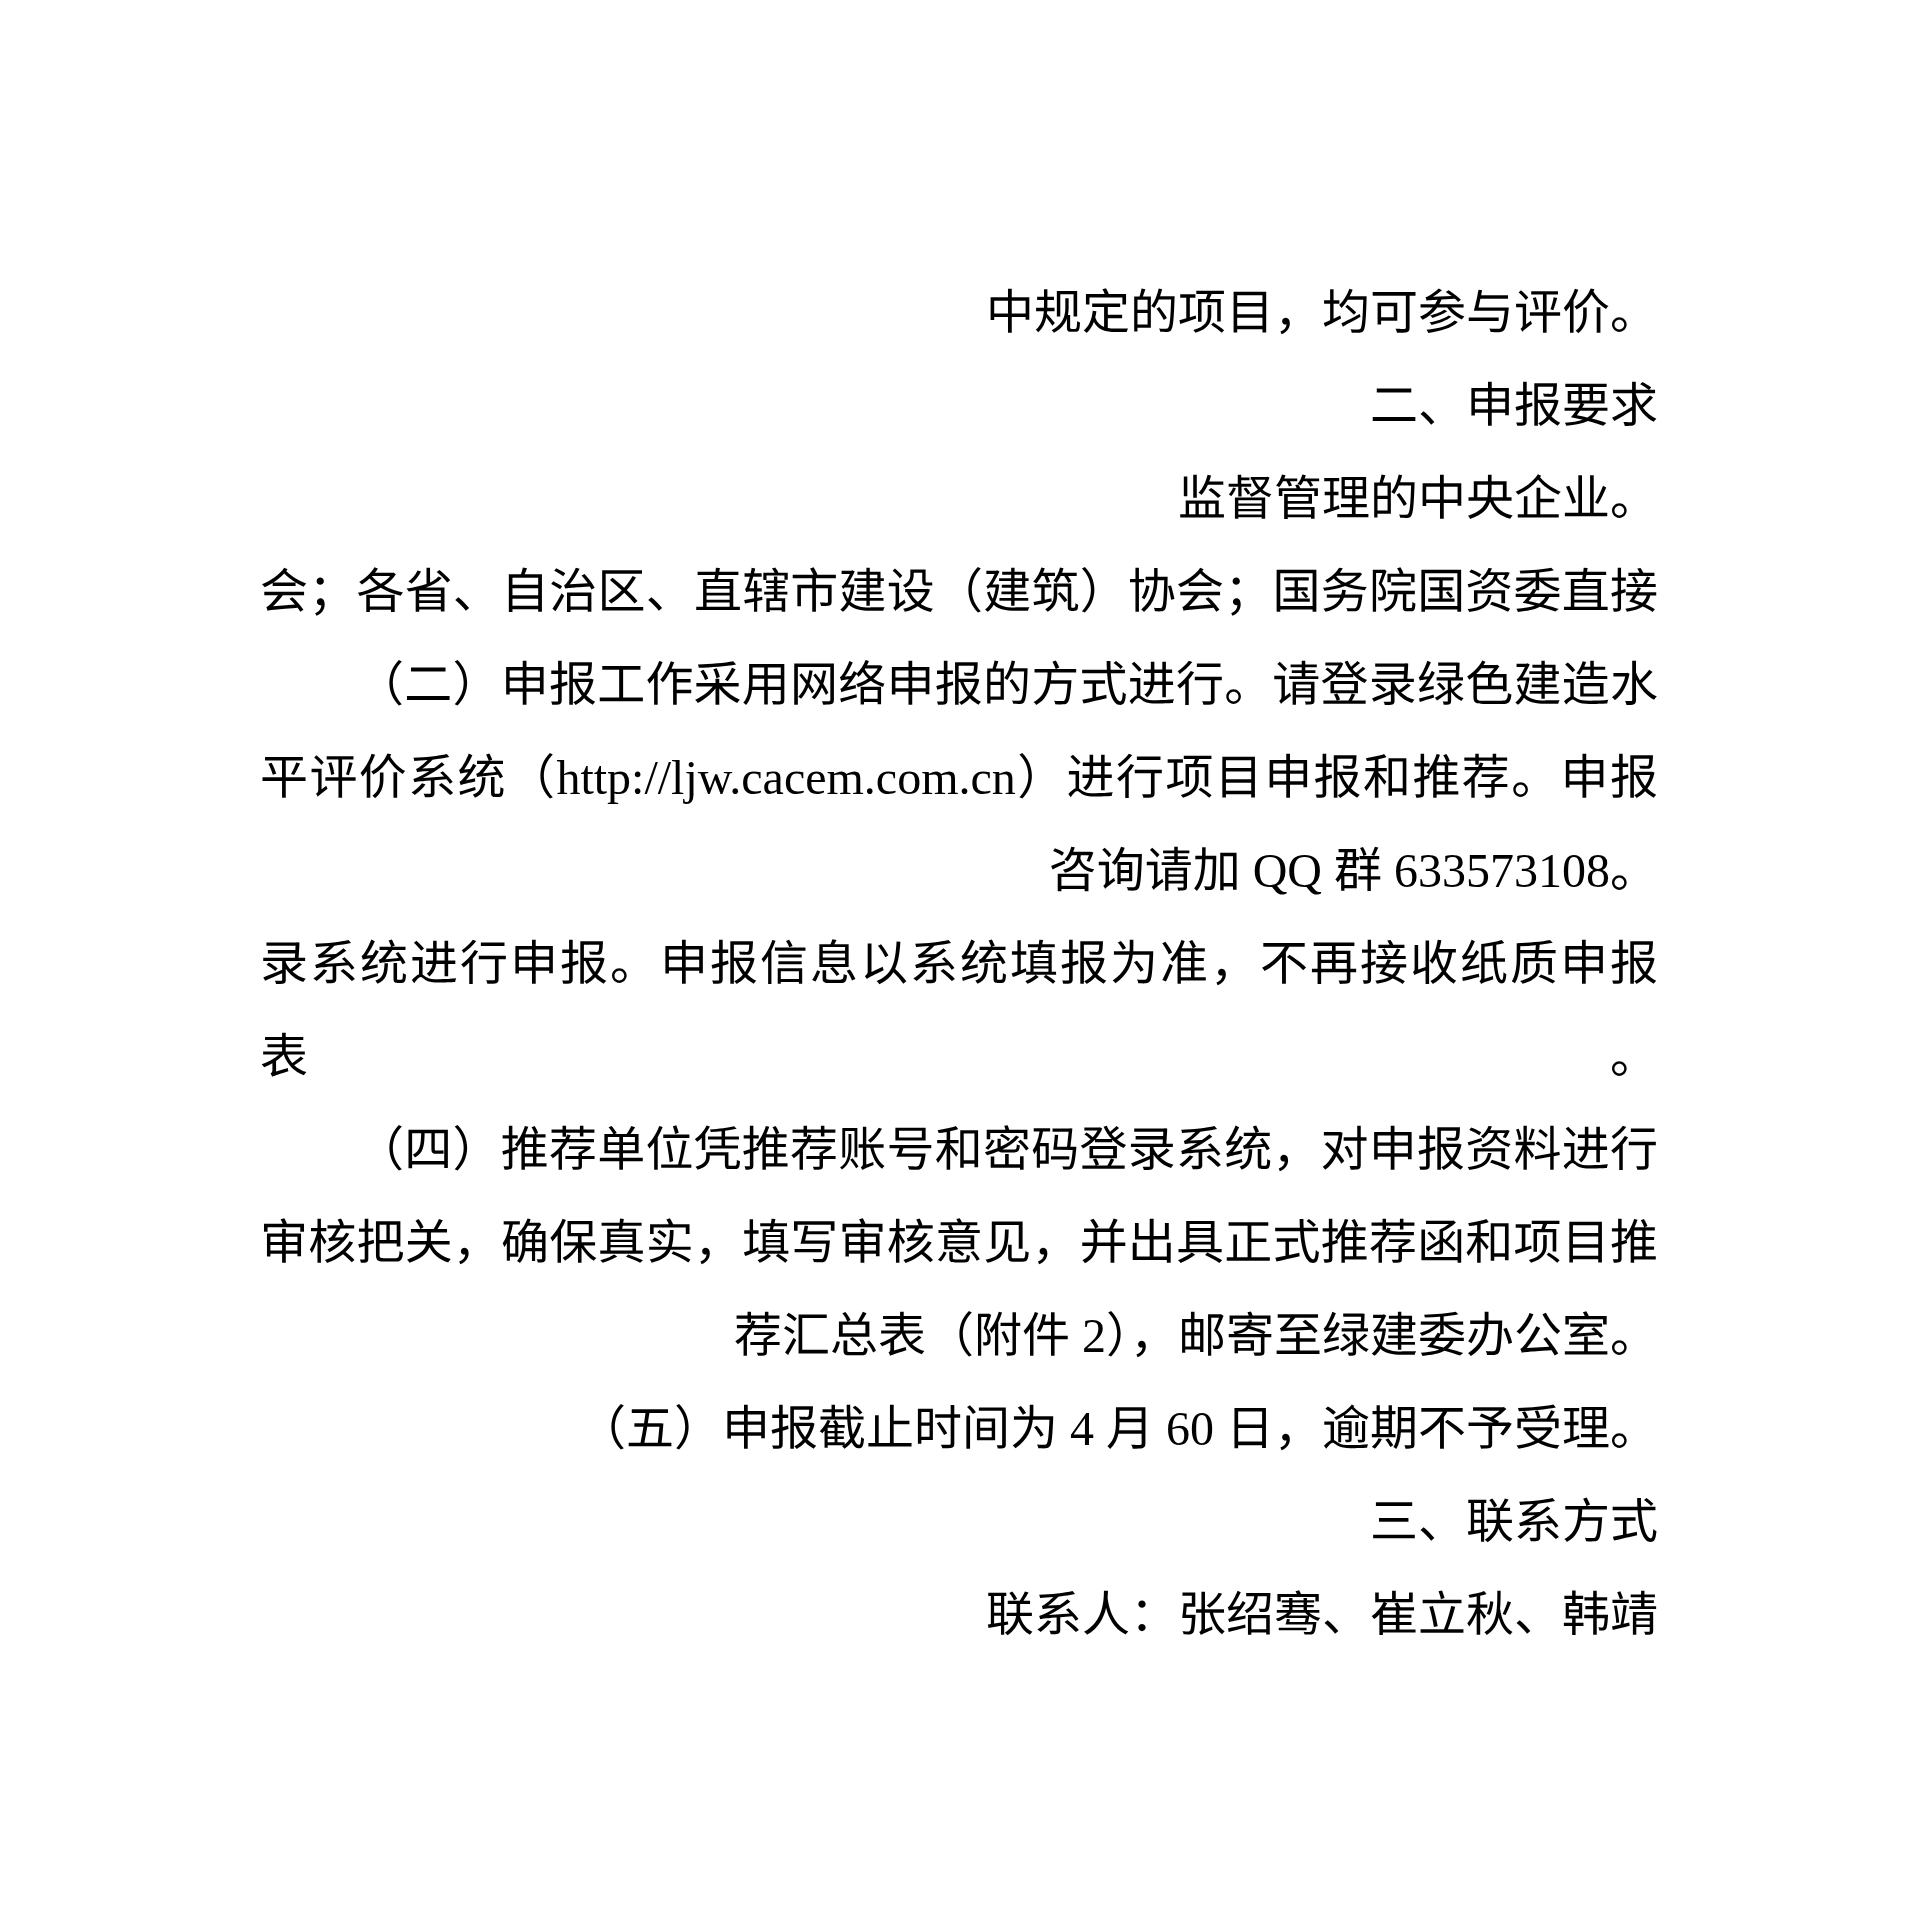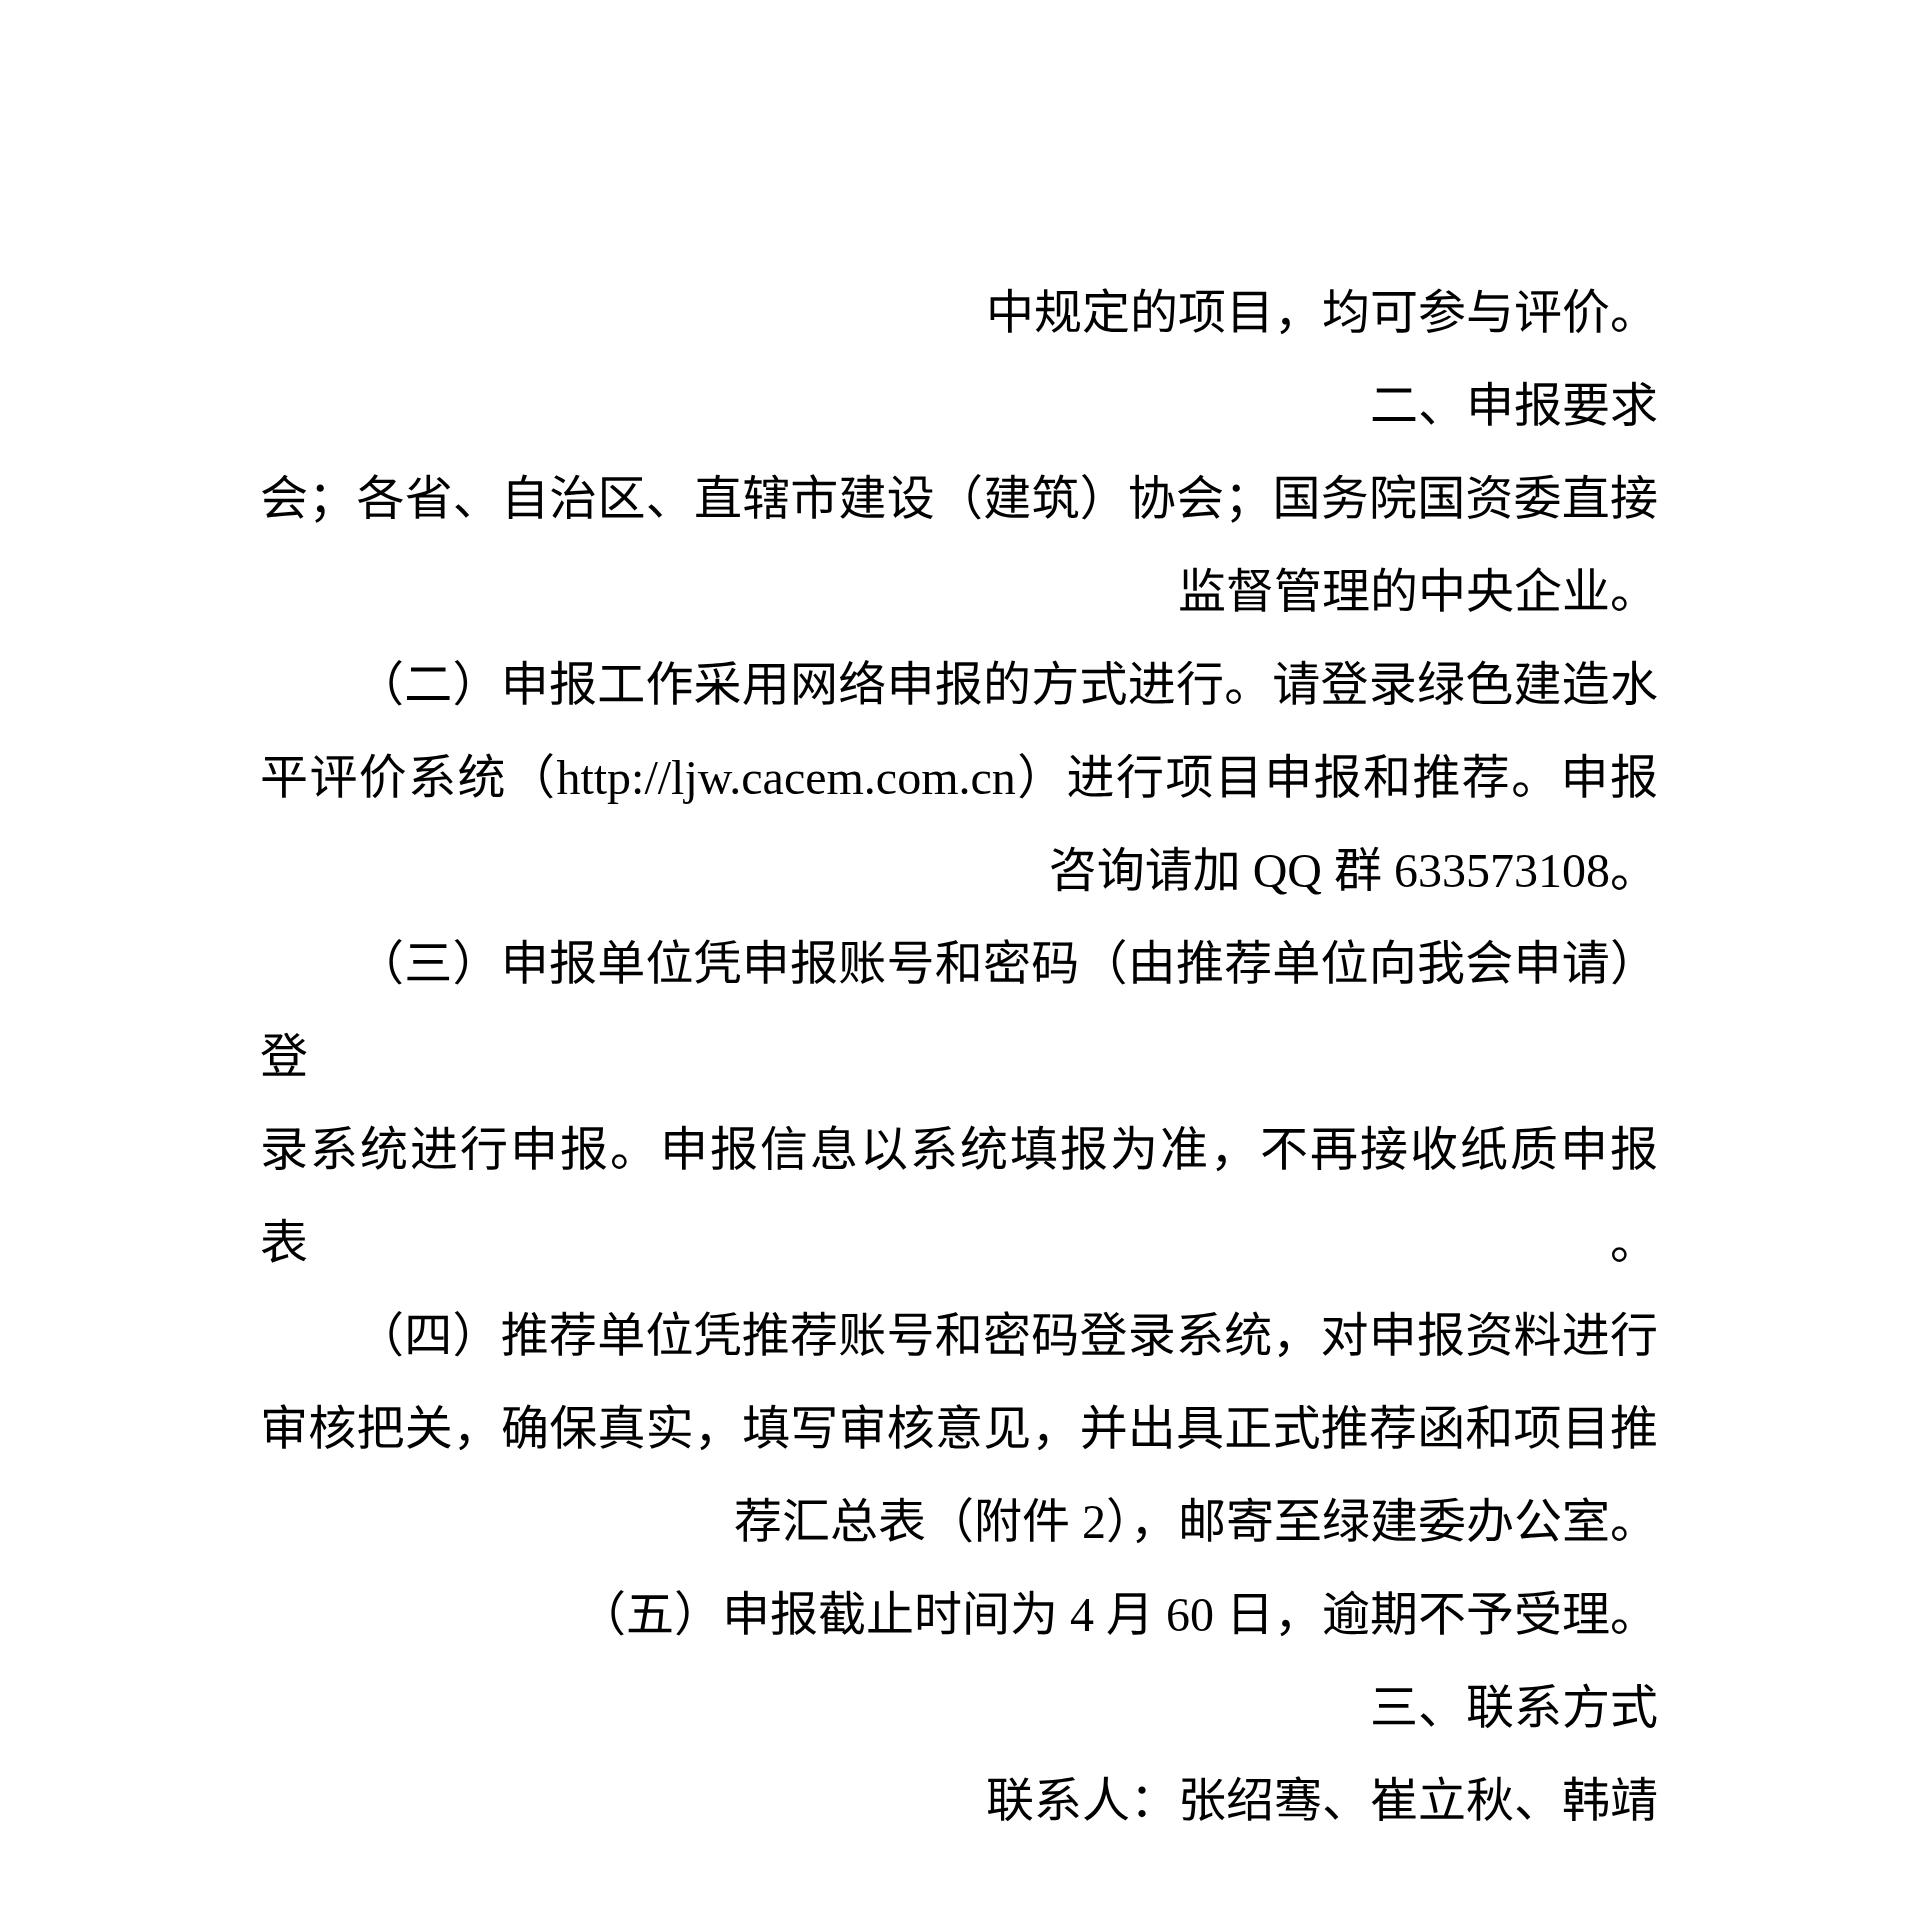--- a/index.html
+++ b/index.html
@@ -44,26 +44,25 @@
   }
   .ind2 { text-indent: 2em; }
 </style>
 </head>
 <body>
 
 <div class="page">
   <div class="doc-body">
       <div class="line">中规定的项目，均可参与评价。</div>
       <div class="line heading ind2">二、申报要求</div>
+      <div class="line">监督管理的中央企业。</div>
       <div class="line j">会；各省、自治区、直辖市建设（建筑）协会；国务院国资委直接</div>
-      <div class="line">监督管理的中央企业。</div>
       <div class="line j ind2">（二）申报工作采用网络申报的方式进行。请登录绿色建造水</div>
       <div class="line j">平评价系统（http://ljw.cacem.com.cn）进行项目申报和推荐。申报</div>
       <div class="line">咨询请加 QQ 群 633573108。</div>
-      <div class="line j ind2">（三）申报单位凭申报账号和密码（由推荐单位向我会申请）登</div>
       <div class="line j">录系统进行申报。申报信息以系统填报为准，不再接收纸质申报表。</div>
       <div class="line j ind2">（四）推荐单位凭推荐账号和密码登录系统，对申报资料进行</div>
       <div class="line j">审核把关，确保真实，填写审核意见，并出具正式推荐函和项目推</div>
       <div class="line">荐汇总表（附件 2），邮寄至绿建委办公室。</div>
       <div class="line ind2">（五）申报截止时间为 4 月 60 日，逾期不予受理。</div>
       <div class="line heading ind2">三、联系方式</div>
       <div class="line ind2">联系人：张绍骞、崔立秋、韩靖</div>
     </div>
 
 </div>

